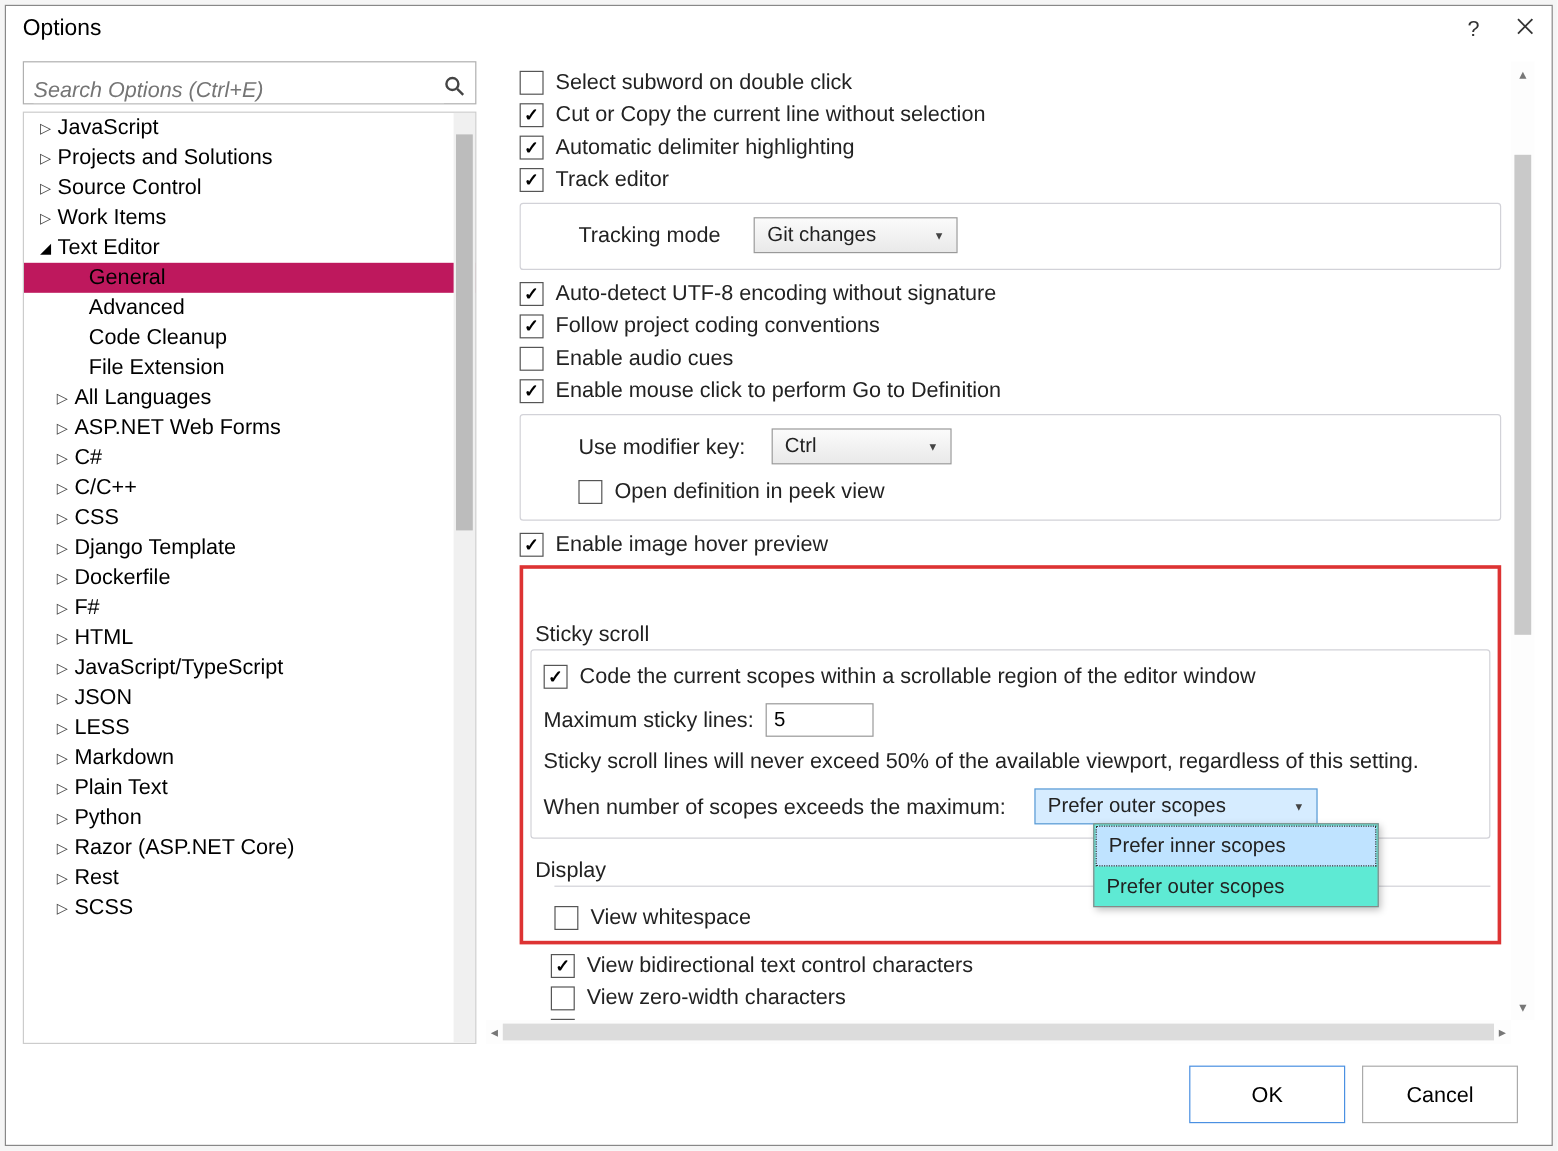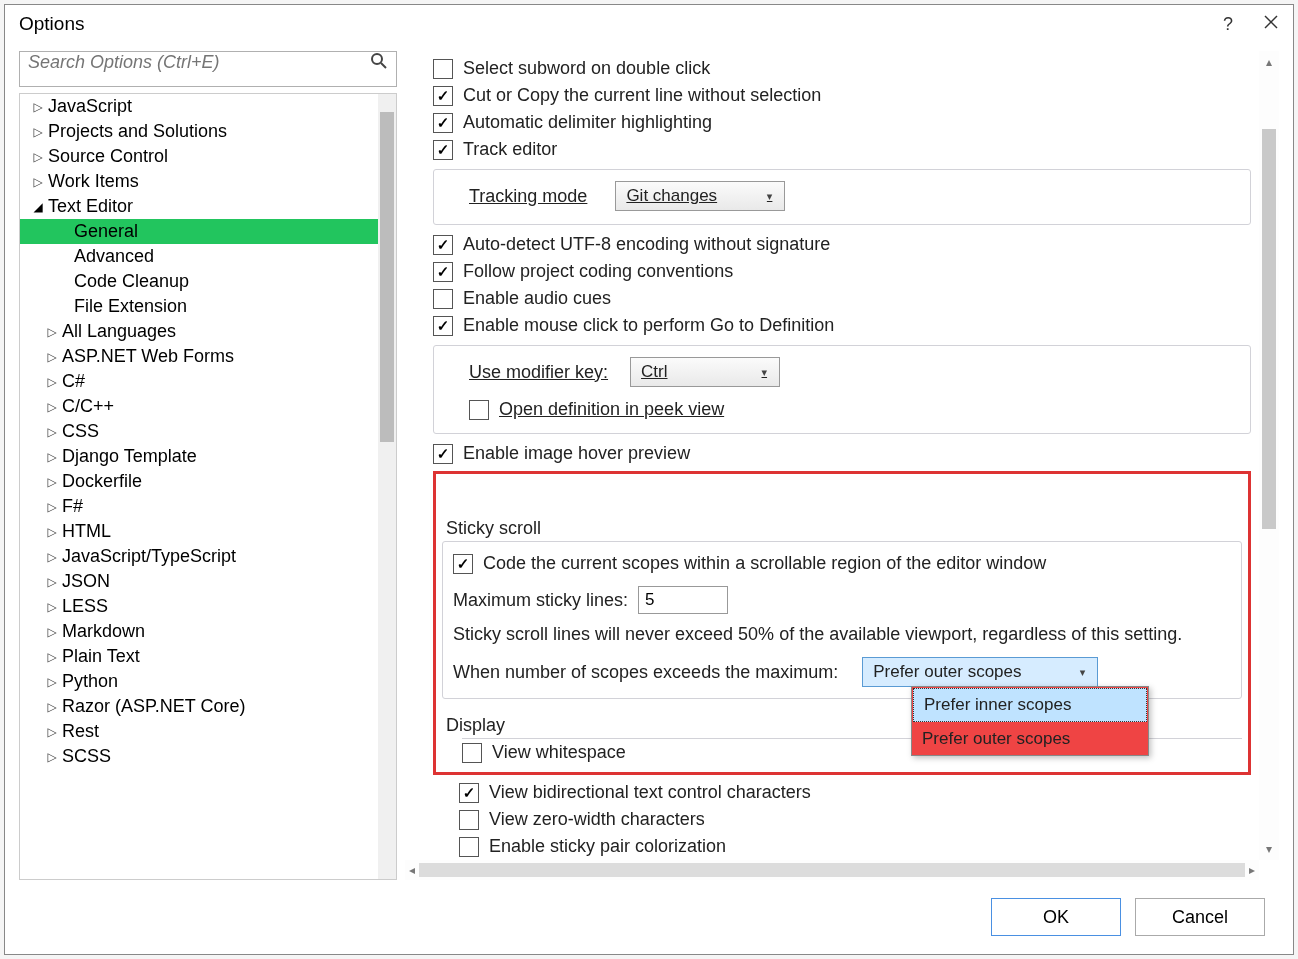--- a/index.html
+++ b/index.html
@@ -16,39 +16,39 @@
   .titlebar .right { display:flex; gap: 30px; align-items:center; color:#333; font-size:18px;}
   .titlebar .right span { cursor: pointer; font-weight: 400; }
   .body {
     flex: 1; display: flex; gap: 8px; padding: 8px 14px 0 14px;
     overflow: hidden;
   }
   .left {
     width: 378px; display:flex; flex-direction:column; gap:6px; flex-shrink:0;
   }
   .search {
-    display:flex; align-items:flex-start; border:1px solid #b0b0b0;
+    display:flex; align-items:flex-end; border:1px solid #b0b0b0;
     height: 36px; padding: 0 8px;
   }
   .search input {
     flex:1; border:none; outline:none; font-size:18px; color:#555;
     font-style: italic;
   }
   .search-icon { color:#555; font-size:18px; }
   .tree {
     flex:1; border:1px solid #ccc; position:relative; overflow:hidden;
     font-size:18px;
   }
   .tree-inner { position:absolute; inset:0; overflow-y:hidden; }
   .tree-inner ul { list-style:none; }
   .tree-inner li { white-space:nowrap; padding:2px 0 2px 6px; display:flex; align-items:center; cursor:default;}
   .tree-inner li.l1 { padding-left: 12px; }
   .tree-inner li.l2 { padding-left: 26px; }
   .tree-inner li.l3 { padding-left: 38px; }
-  .tree-inner li.selected { background:#22c55e; }
+  .tree-inner li.selected { background:#be185d; }
   .tri {
     display:inline-block; width:12px; text-align:center; color:#444; font-size:12px; margin-right:4px;
   }
   .tri.filled { color:#000; }
   .tree-scroll {
     position:absolute; right:0; top:0; bottom:0; width:18px; background:#f0f0f0;
   }
   .tree-thumb {
     position:absolute; left:2px; right:2px; top:18px; height:330px; background:#bcbcbc;
   }
@@ -72,52 +72,52 @@
   .content {
     position:absolute; left:0; right:20px; top:0; bottom:20px;
     overflow:hidden; font-size:18px; color:#222;
     padding: 4px 8px 0 28px;
   }
   .row { display:flex; align-items:center; gap:10px; padding:3px 0;}
   .chk {
     display:inline-flex; width:20px; height:20px; border:1.5px solid #555; align-items:center; justify-content:center;
     font-size:15px; font-weight:bold; color:#000; flex-shrink:0;
   }
-  .indent { margin-left: 25px; text-decoration: underline; }
+  .indent { margin-left: 38px; }
   .group {
     border:1px solid #d2d2d8; border-radius:3px; padding:8px 10px 10px 10px; margin:6px 0;
   }
   .group-label { font-size:18px; margin-left:-2px; margin-bottom:2px;margin-top:40px;}
   .combo {
     display:inline-flex; align-items:center; justify-content:space-between;
     border:1px solid #999; background:linear-gradient(#fbfbfb,#e9e9e9);
     height:30px; padding:0 12px 0 10px; min-width:170px; font-size:17px;
   }
   .combo .caret { font-size:11px; color:#444; margin-left:14px;}
   .numbox {
     border:1px solid #999; width:90px; height:28px; padding:2px 6px; font-size:17px;
   }
   .highlight-box {
     border:3px solid #d33; padding:4px 6px 6px 6px; margin:4px 0;
   }
   .highlight-box .group-label { margin-left:4px; }
   .sticky-inner { border:1px solid #d2d2d8; border-radius:3px; padding:8px 10px; margin-top:2px;}
   .dropdown {
-    position:absolute; background:#ef4444; border:1px solid #888;
+    position:absolute; background:#5eead4; border:1px solid #888;
     box-shadow: 2px 2px 6px rgba(0,0,0,.25);
     font-size:17px; min-width:238px;
   }
   .dropdown .opt { padding:6px 10px; }
   .dropdown .opt.sel { background:#bfe3ff; border:1px dotted #333; margin:1px;}
   .combo.active { background:#d6ecff; border-color:#5a9bd4; }
   .footer {
     display:flex; justify-content:flex-end; gap:14px; padding:18px 28px;
   }
   .btn {
-    width:130px; height:38px; border:1px solid #aaa; background:#fff;
+    width:130px; height:48px; border:1px solid #aaa; background:#fff;
     font-size:18px; display:flex; align-items:center; justify-content:center;
   }
   .btn.primary { border:1.5px solid #4a90e2; }
   svg.x-icon { width:16px; height:16px; }
   svg.x-icon line { stroke:#333; stroke-width:1.5; }
   svg.mag { width:18px; height:18px; }
   svg.mag circle{ fill:none;stroke:#444;stroke-width:2 }
   svg.mag line{ stroke:#444;stroke-width:2 }
 </style>
 </head>
@@ -355,21 +355,21 @@
                   <span class="caret">▾</span>
               </div>
               <div class="dropdown" style="left:458px; top:32px;">
                 <div class="opt sel">Prefer inner scopes</div>
                 <div class="opt">Prefer outer scopes</div>
               </div>
             </div>
           </div>
 
           <div class="group-label" style="margin-top:16px;">Display</div>
-          <div style="border-top:1px solid #d2d2d8; padding-top:0; margin-left:20px;">
+          <div style="border-top:1px solid #d2d2d8; padding-top:12px; margin-left:20px;">
             <div class="row">
                 <span class="chk"></span>
                 <span>View whitespace</span>
               </div>
           </div>
         </div>
 
         <div style="margin-left:26px;">
           <div class="row">
               <span class="chk">✓</span>

